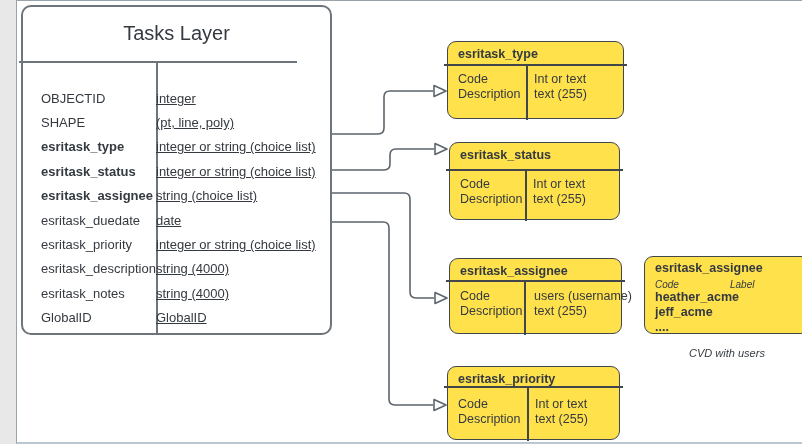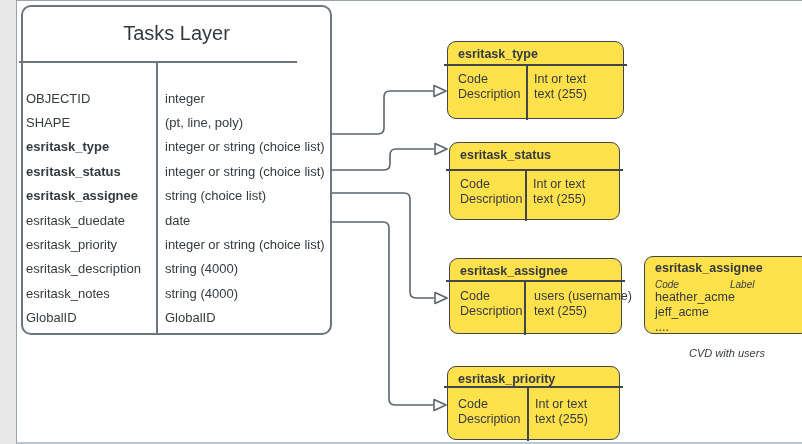--- a/index.html
+++ b/index.html
@@ -18,22 +18,22 @@
     background:#ffffff;border:2px solid #6d747b;border-radius:10px;z-index:2;
   }
   .ttable-title{
     position:absolute;left:0;top:15px;width:100%;text-align:center;
     font-size:20px;color:#343a40;
   }
   .ttable-hdiv{position:absolute;left:-4px;top:54px;width:278px;height:2px;background:#6d747b;}
   .ttable-vdiv{position:absolute;left:133px;top:56px;bottom:0;width:2px;background:#6d747b;}
   .t-rows{position:absolute;left:0;top:79px;right:0;}
   .t-row{display:flex;height:24.4px;align-items:center;font-size:13px;}
-  .t-name{width:133px;padding-left:3px;}
-  .t-type{padding-left:9px;}
+  .t-name{width:133px;padding-left:18px;}
+  .t-type{text-decoration:underline;}
   .t-row.bold .t-name{font-weight:bold;}
 
   
   .ybox{
     position:absolute;background:#FFE14C;border:1.5px solid #40464c;
     border-radius:9px;z-index:2;font-size:12.5px;
   }
   .yb-title{position:absolute;left:10px;top:5px;font-weight:bold;font-size:12.5px;white-space:nowrap;}
   .yb-hline{position:absolute;left:-4px;right:-4px;height:1.5px;background:#40464c;}
   .yb-vline{position:absolute;width:1.5px;top:0;bottom:-2px;background:#40464c;}
@@ -170,21 +170,21 @@
     <div class="yb-cells" style="left:87px;top:30px;">
       <div>Int or text</div>
       <div>text (255)</div>
     </div>
   </div>
 
   <div class="ybox cvd">
     <div class="yb-title">esritask_assignee</div>
     <div class="cvd-lab" style="left:10px;">Code</div>
     <div class="cvd-lab" style="left:85px;">Label</div>
-    <div class="cvd-col" style="left:10px;">
+    <div class="cvd-col" style="left:10px;font-weight:bold;">
       <div>heather_acme</div>
       <div>jeff_acme</div>
       <div>....</div>
     </div>
   </div>
   <div class="cvd-caption">CVD with users</div>
 
 </div>
 
 </body></html>

